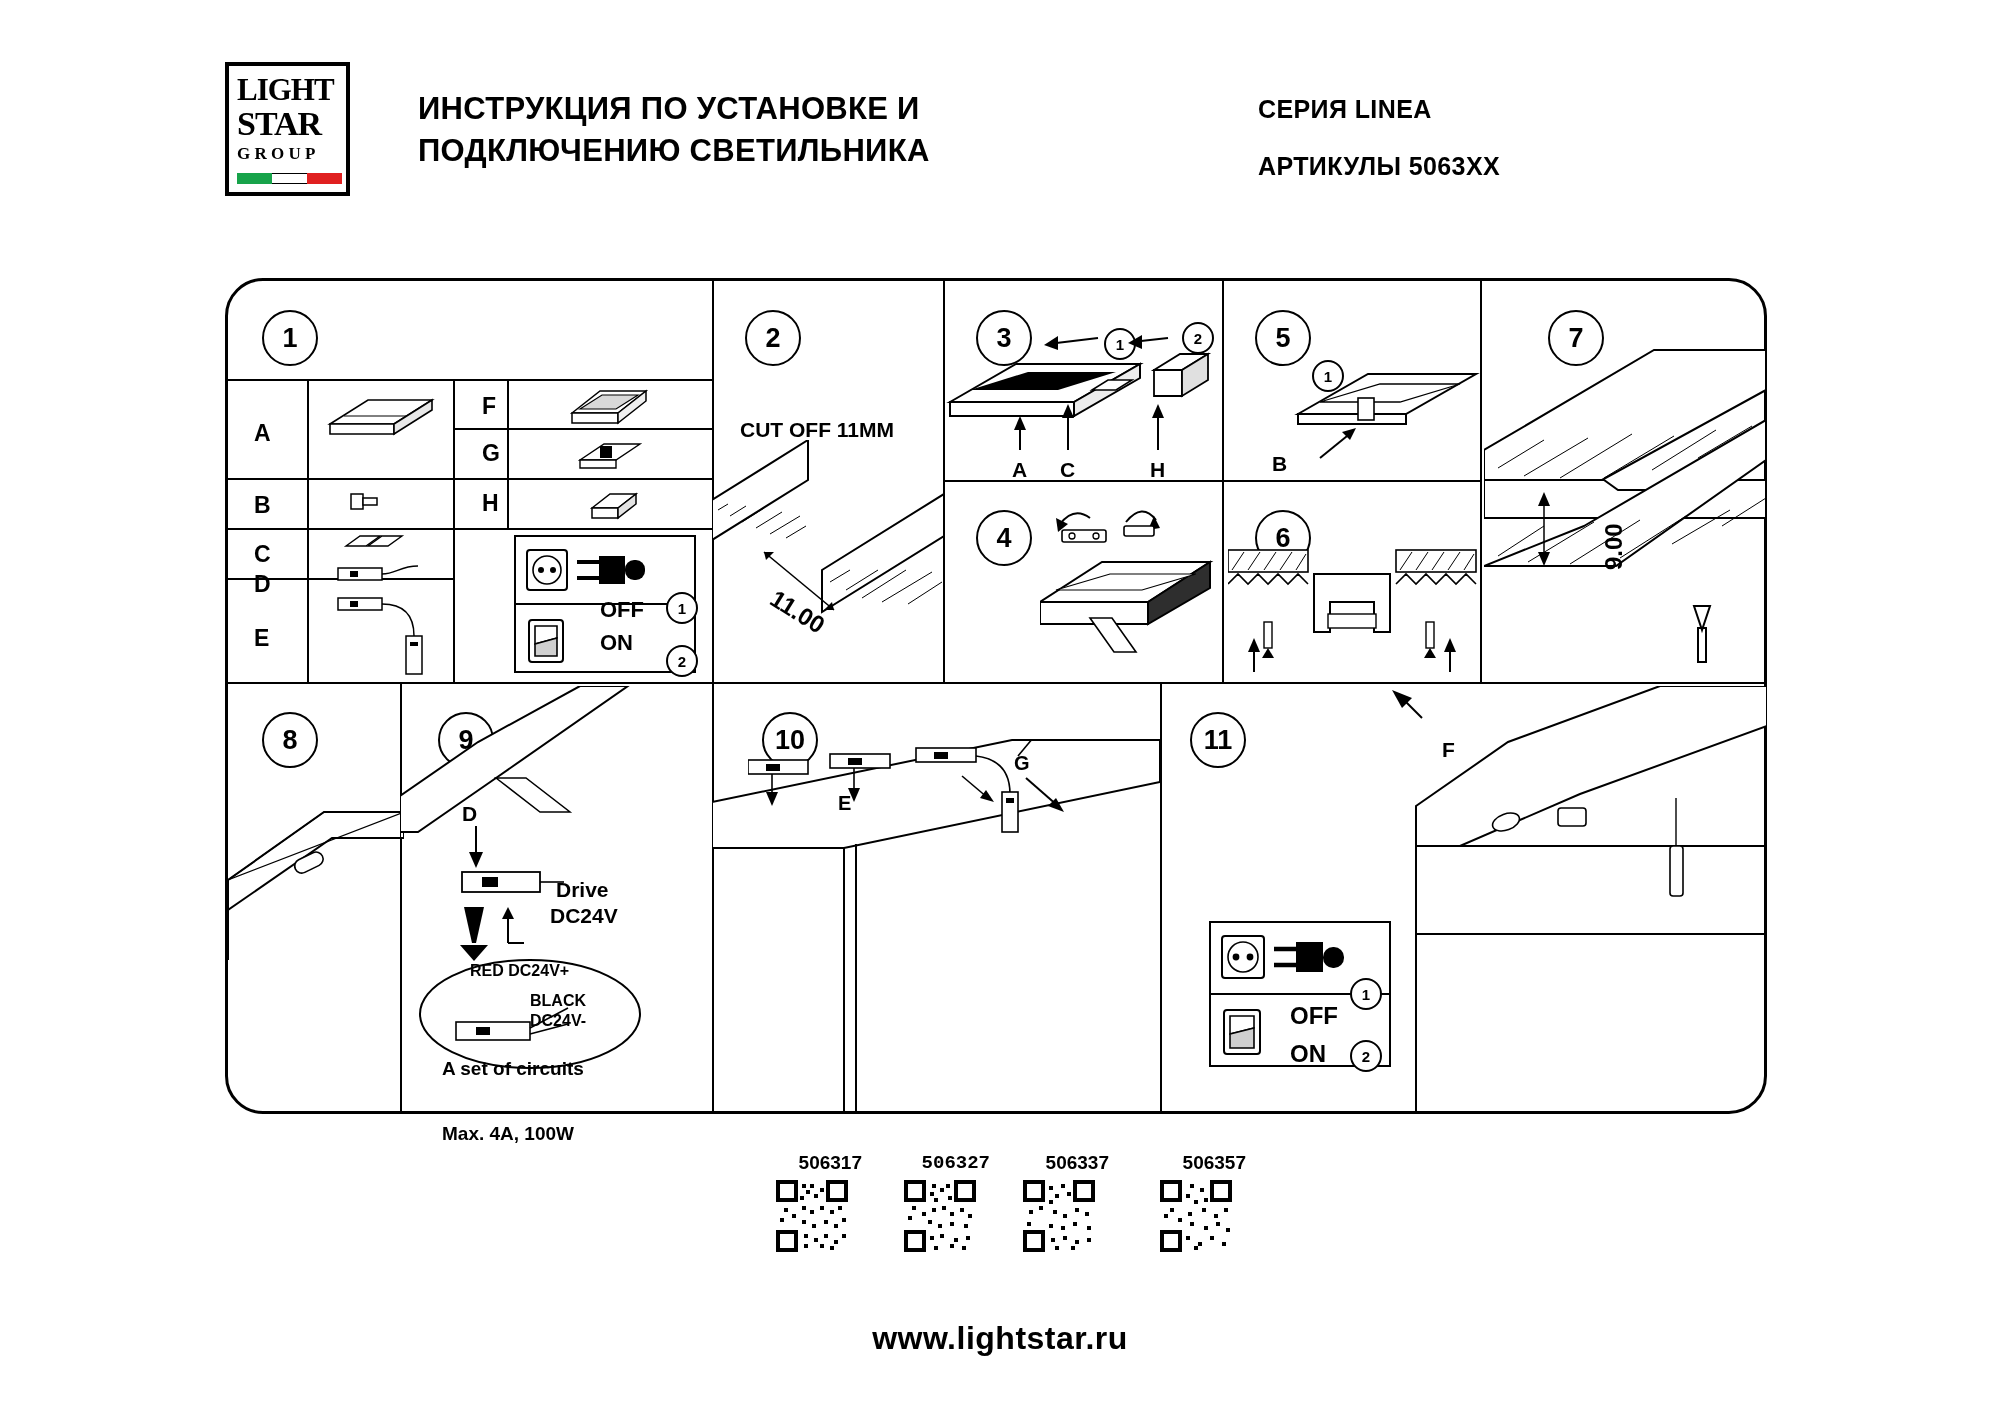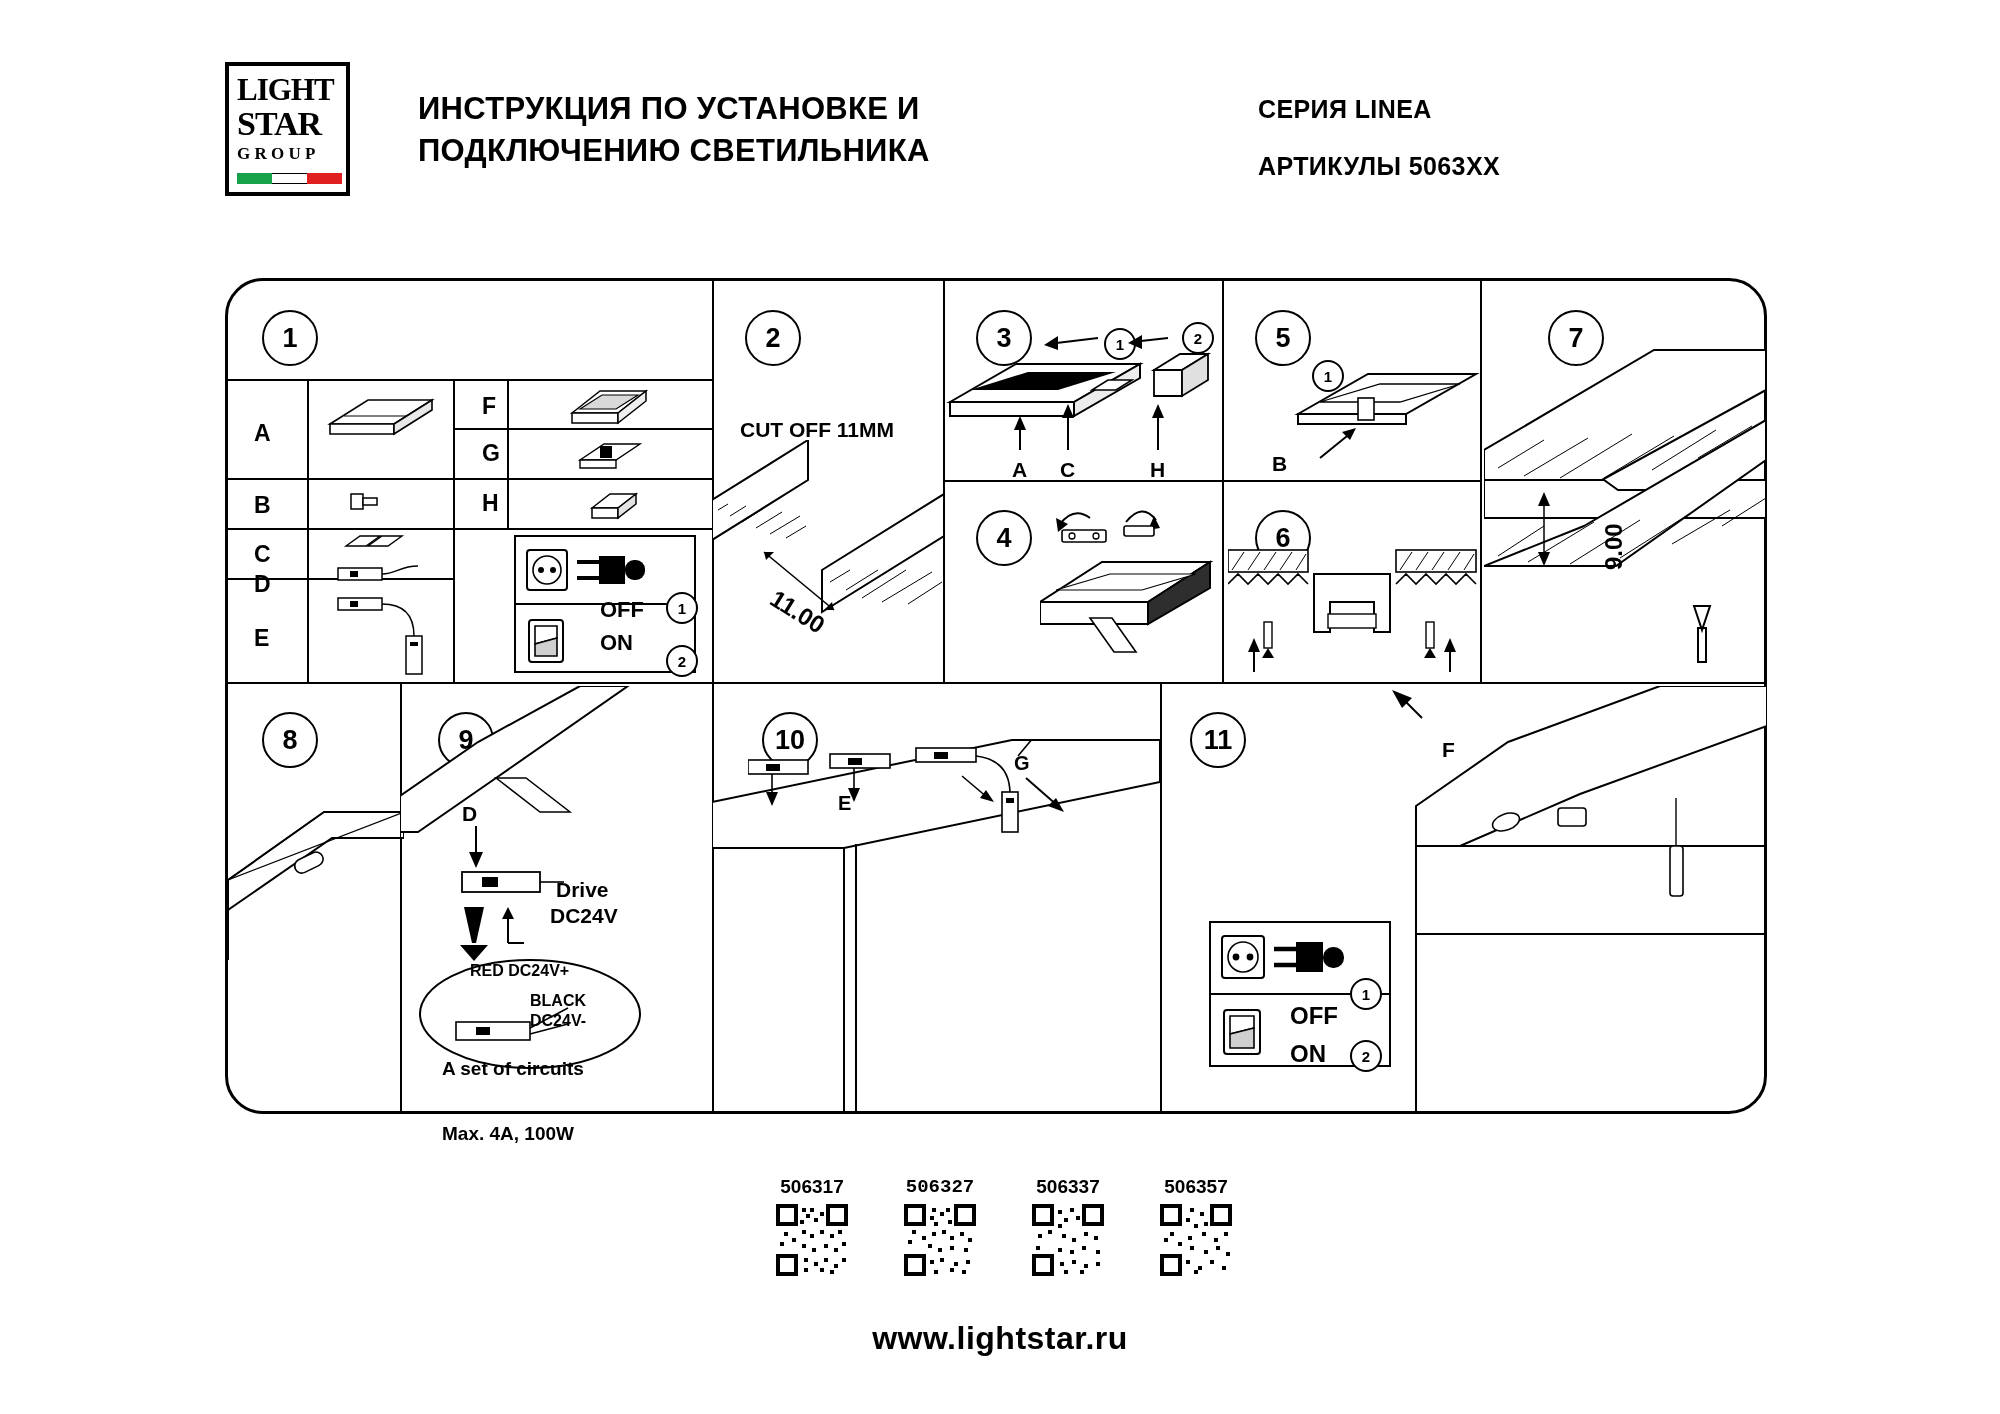--- a/index.html
+++ b/index.html
@@ -29,21 +29,21 @@
   .ln{position:absolute;background:#000;}
   .h1{height:2px;} .v1{width:2px;}
 
   .circ{position:absolute;border:2.5px solid #000;border-radius:50%;display:flex;align-items:center;justify-content:center;font-size:27px;font-weight:bold;background:#fff;}
   .circ.sm{border-width:2px;font-size:15px;}
   .cell-label{position:absolute;font-size:23px;font-weight:bold;}
   .txt{position:absolute;font-size:19px;font-weight:bold;}
 
   
   .qr-row{position:absolute;left:762px;top:1152px;width:500px;height:135px;}
-  .qr-item{position:absolute;width:100px;text-align:center;margin-top:24px;}
+  .qr-item{position:absolute;width:100px;text-align:right;}
   .qr-item .code{font-size:19px;font-weight:bold;margin-bottom:6px;}
   .qr-box{width:72px;height:72px;margin:0 auto;position:relative;background:#fff;}
   .site{position:absolute;left:0;top:1320px;width:2000px;text-align:center;font-size:32px;font-weight:bold;letter-spacing:.5px;}
 
   svg{display:block;}
 </style>
 </head>
 <body>
 
 <div class="page">
@@ -514,21 +514,21 @@
               <rect x="36" y="54" width="4" height="4"></rect>
               <rect x="50" y="58" width="4" height="4"></rect>
             <rect x="62" y="56" width="4" height="4"></rect>
               <rect x="30" y="66" width="4" height="4"></rect>
               <rect x="46" y="64" width="4" height="4"></rect>
             <rect x="58" y="66" width="4" height="4"></rect>
           </g>
         </svg>
       </div>
     </div>
-    <div class="qr-item" style="left:256px;">
+    <div class="qr-item" style="left:247px;">
       <div class="code">506337</div>
       <div class="qr-box">
         <svg width="72" height="72">
             <rect width="72" height="72" fill="#fff"></rect>
           <rect x="2" y="2" width="18" height="18" fill="none" stroke="#000" stroke-width="4"></rect>
           <rect x="52" y="2" width="18" height="18" fill="none" stroke="#000" stroke-width="4"></rect>
           <rect x="2" y="52" width="18" height="18" fill="none" stroke="#000" stroke-width="4"></rect>
           <g fill="#000">
             <rect x="26" y="6" width="4" height="4"></rect>
               <rect x="38" y="4" width="4" height="4"></rect>

